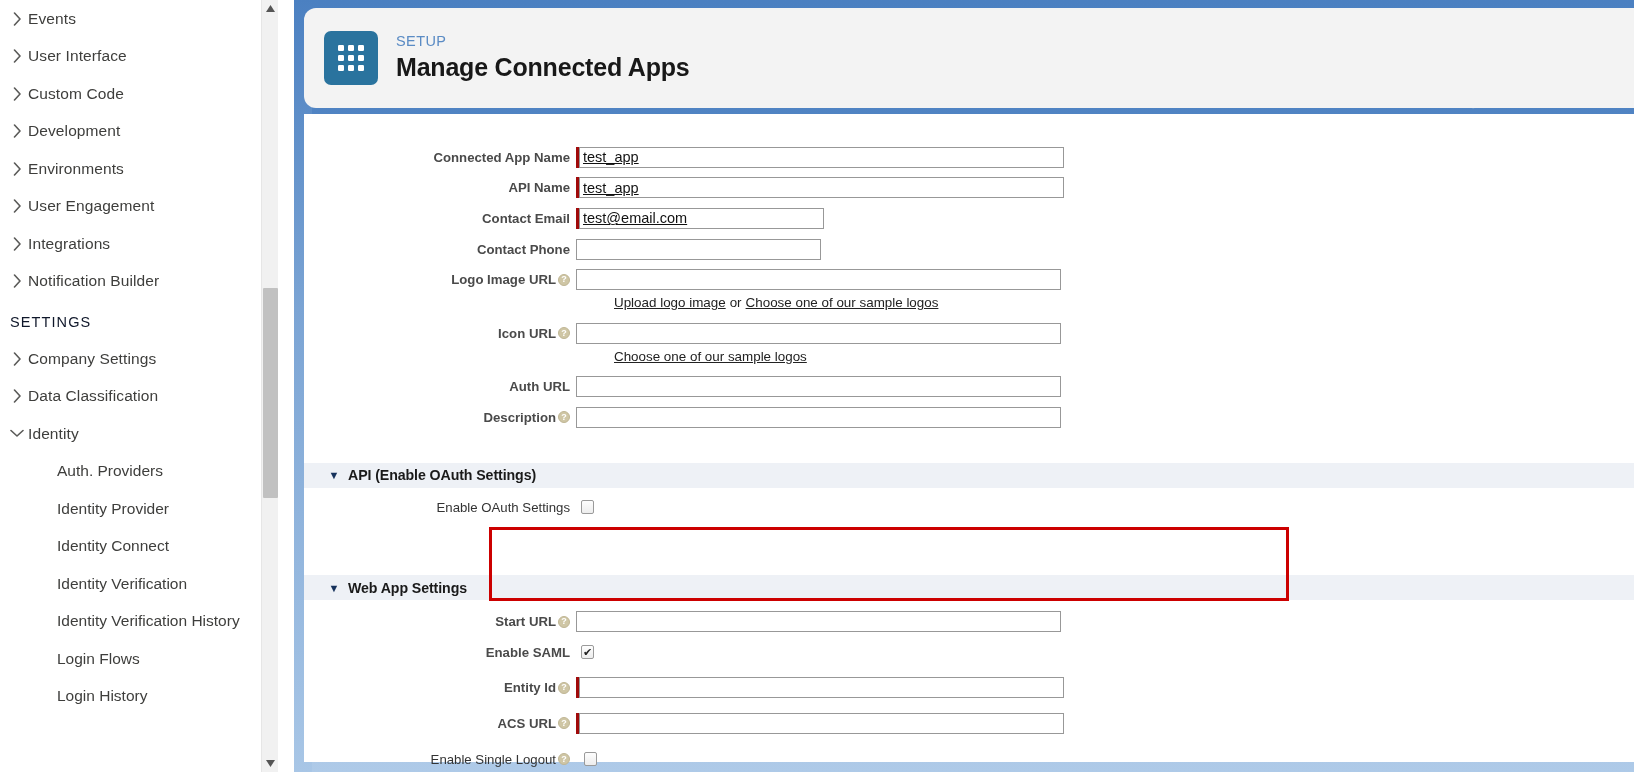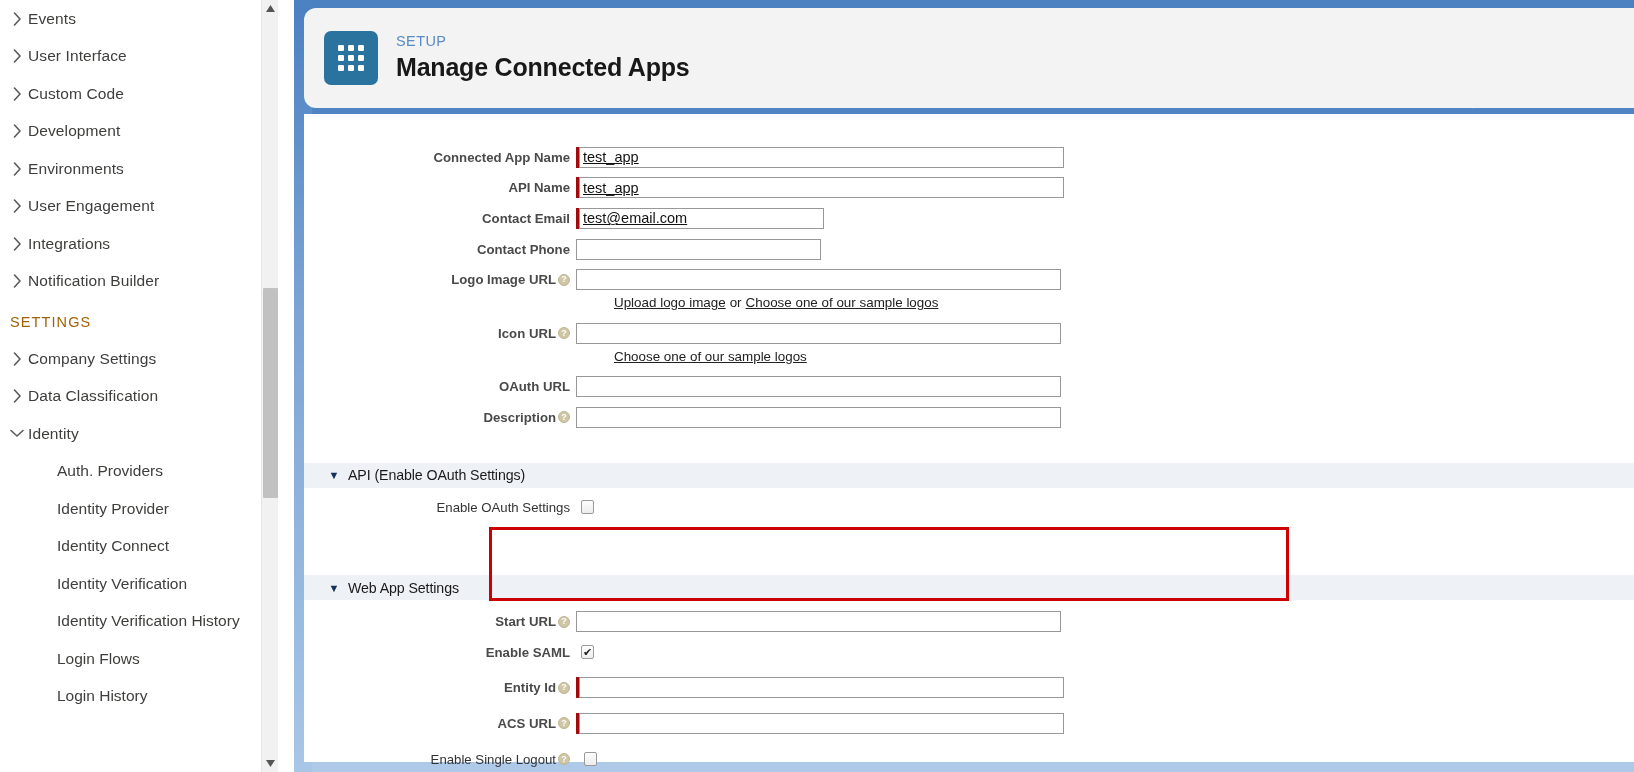--- a/index.html
+++ b/index.html
@@ -34,21 +34,21 @@
     display: flex; align-items: center; justify-content: center;
     color: #706e6b;
   }
   .chev svg { display: block; }
   .nav-label { font-size: 15.5px; color: #3e3e3c; letter-spacing: .1px; }
 
   .section-title {
     padding: 14px 0 10px 10px;
     font-size: 14.5px;
     letter-spacing: 1.1px;
-    color: #a16207;
+    color: #0f172a;
     height: 40px;
     display: flex; align-items: flex-end;
   }
   .sub-item {
     display: flex; align-items: center;
     height: 37.5px;
     padding-left: 57px;
     font-size: 15.5px;
     color: #3e3e3c;
     white-space: nowrap;
@@ -195,21 +195,21 @@
     margin-left: 0;
   }
   .sec-head .tri {
     width: 44px; flex: 0 0 44px;
     display: flex; align-items: center; justify-content: center;
     padding-left: 16px;
     color: #16325c; font-size: 11px;
     cursor: pointer;
   }
   .sec-head .sec-name {
-    font-size: 14.2px; font-weight: normal; color: #1a1a1a; letter-spacing: -.1px;
+    font-size: 14.2px; font-weight: bold; color: #1a1a1a; letter-spacing: -.1px;
   }
 
   .cb {
     width: 13px; height: 14px;
     border: 1px solid #9a9a9a;
     background: linear-gradient(180deg,#fdfdfd,#ededed);
     border-radius: 2px;
     display: inline-flex; align-items: center; justify-content: center;
     cursor: pointer;
     font-size: 11px; color: #222; line-height: 1;
@@ -435,21 +435,21 @@
         <div class="field-wrap">
           <input class="txt wide" type="text" value="" style="">
         </div>
       </div>
       <div class="sublinks">
         <a>Choose one of our sample logos</a>
       </div>
 
       <div class="row">
         <div class="lbl">
-          <span>OAuth URL</span>
+          <span>Auth URL</span>
         </div>
         <div class="field-wrap">
           <input class="txt wide" type="text" value="" style="">
         </div>
       </div>
 
       <div class="row">
         <div class="lbl">
           <span>Description</span>
           <span class="help">?</span>

